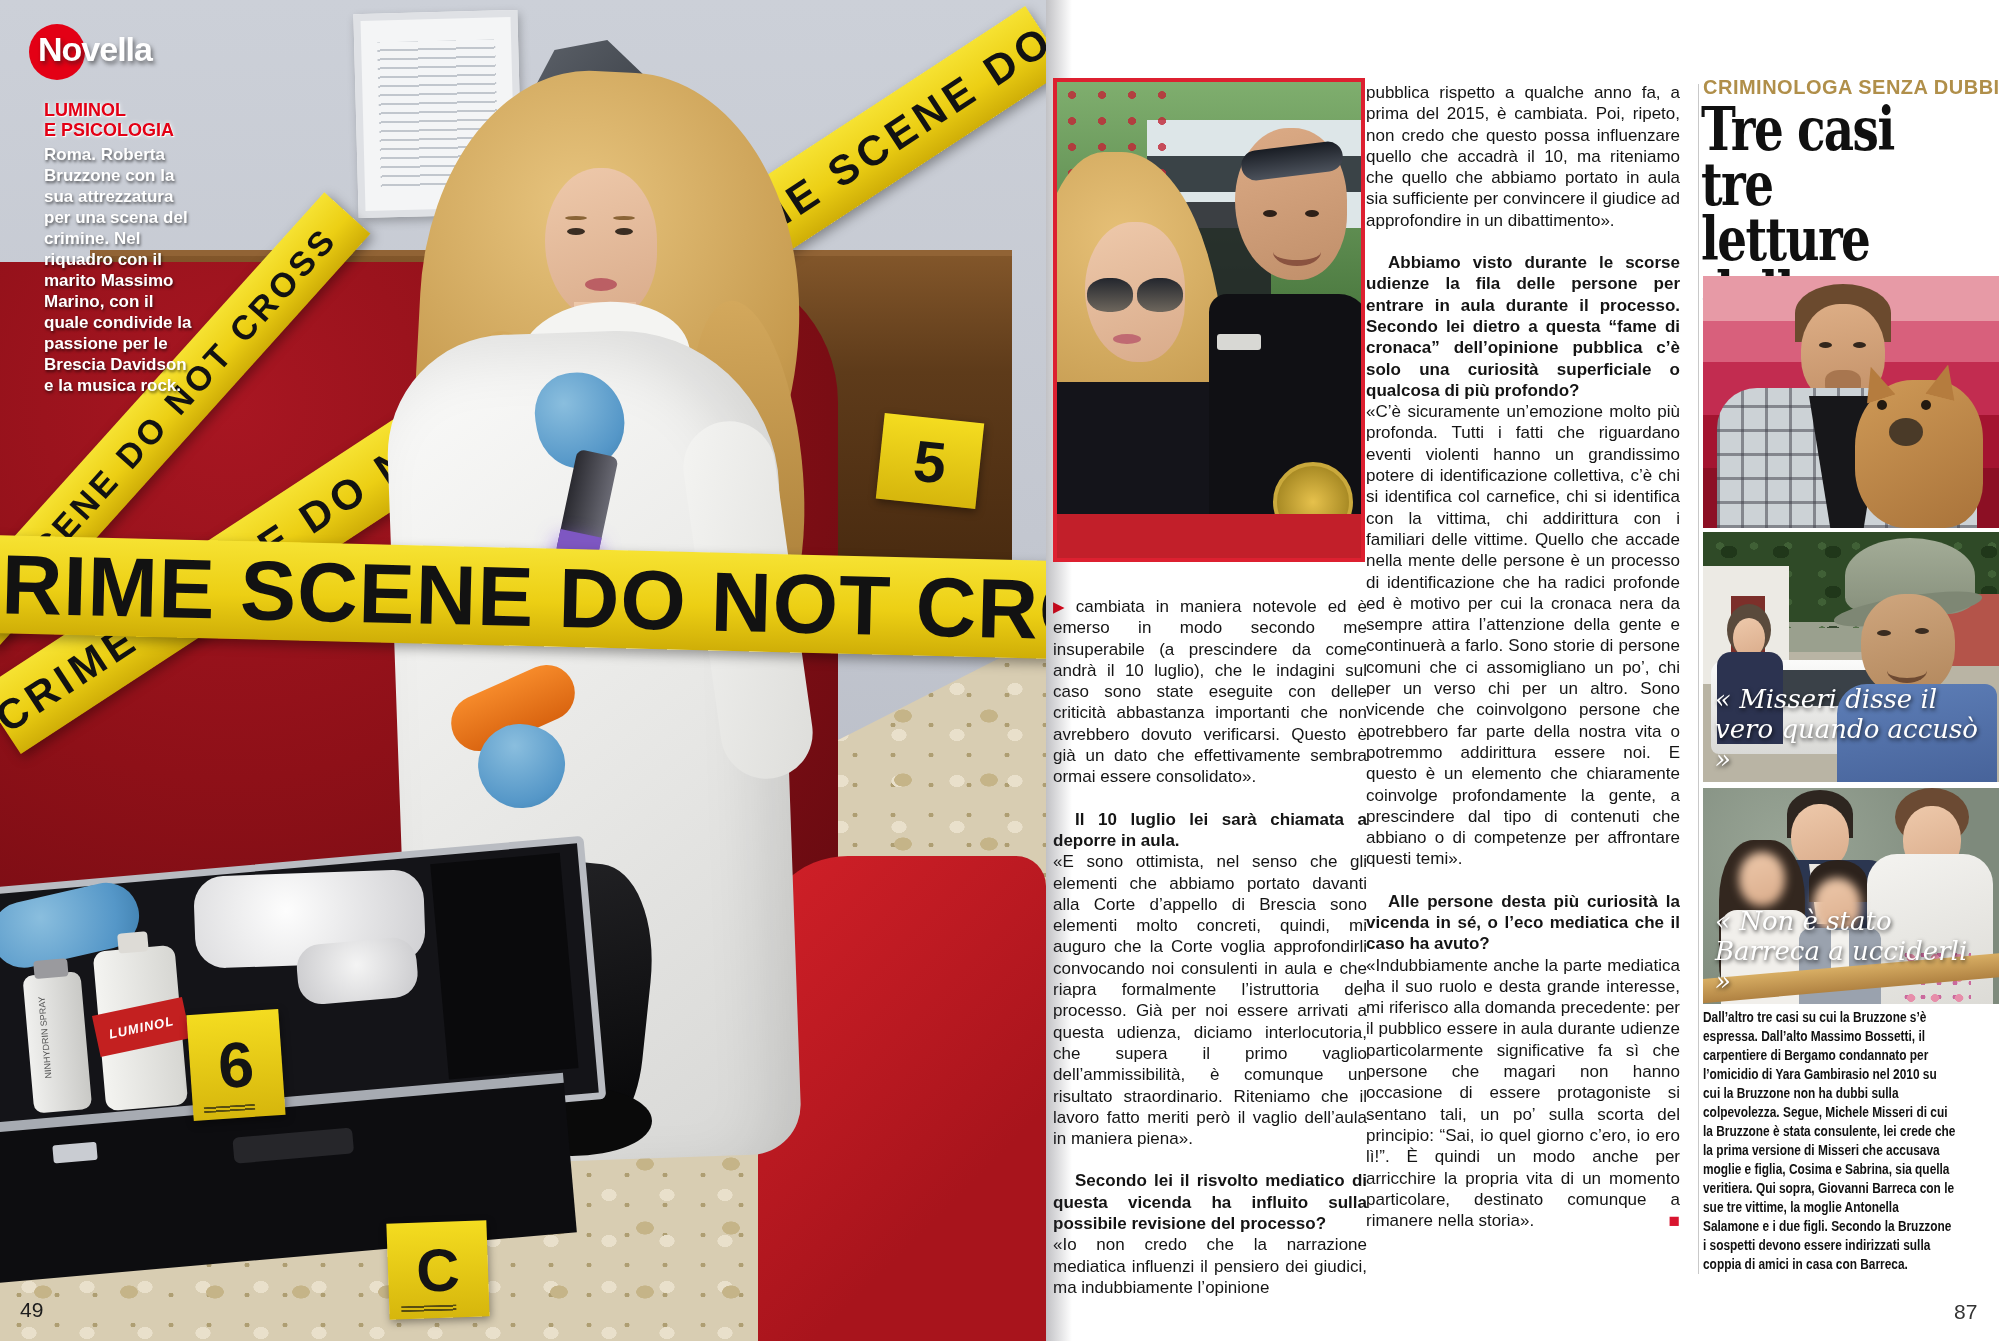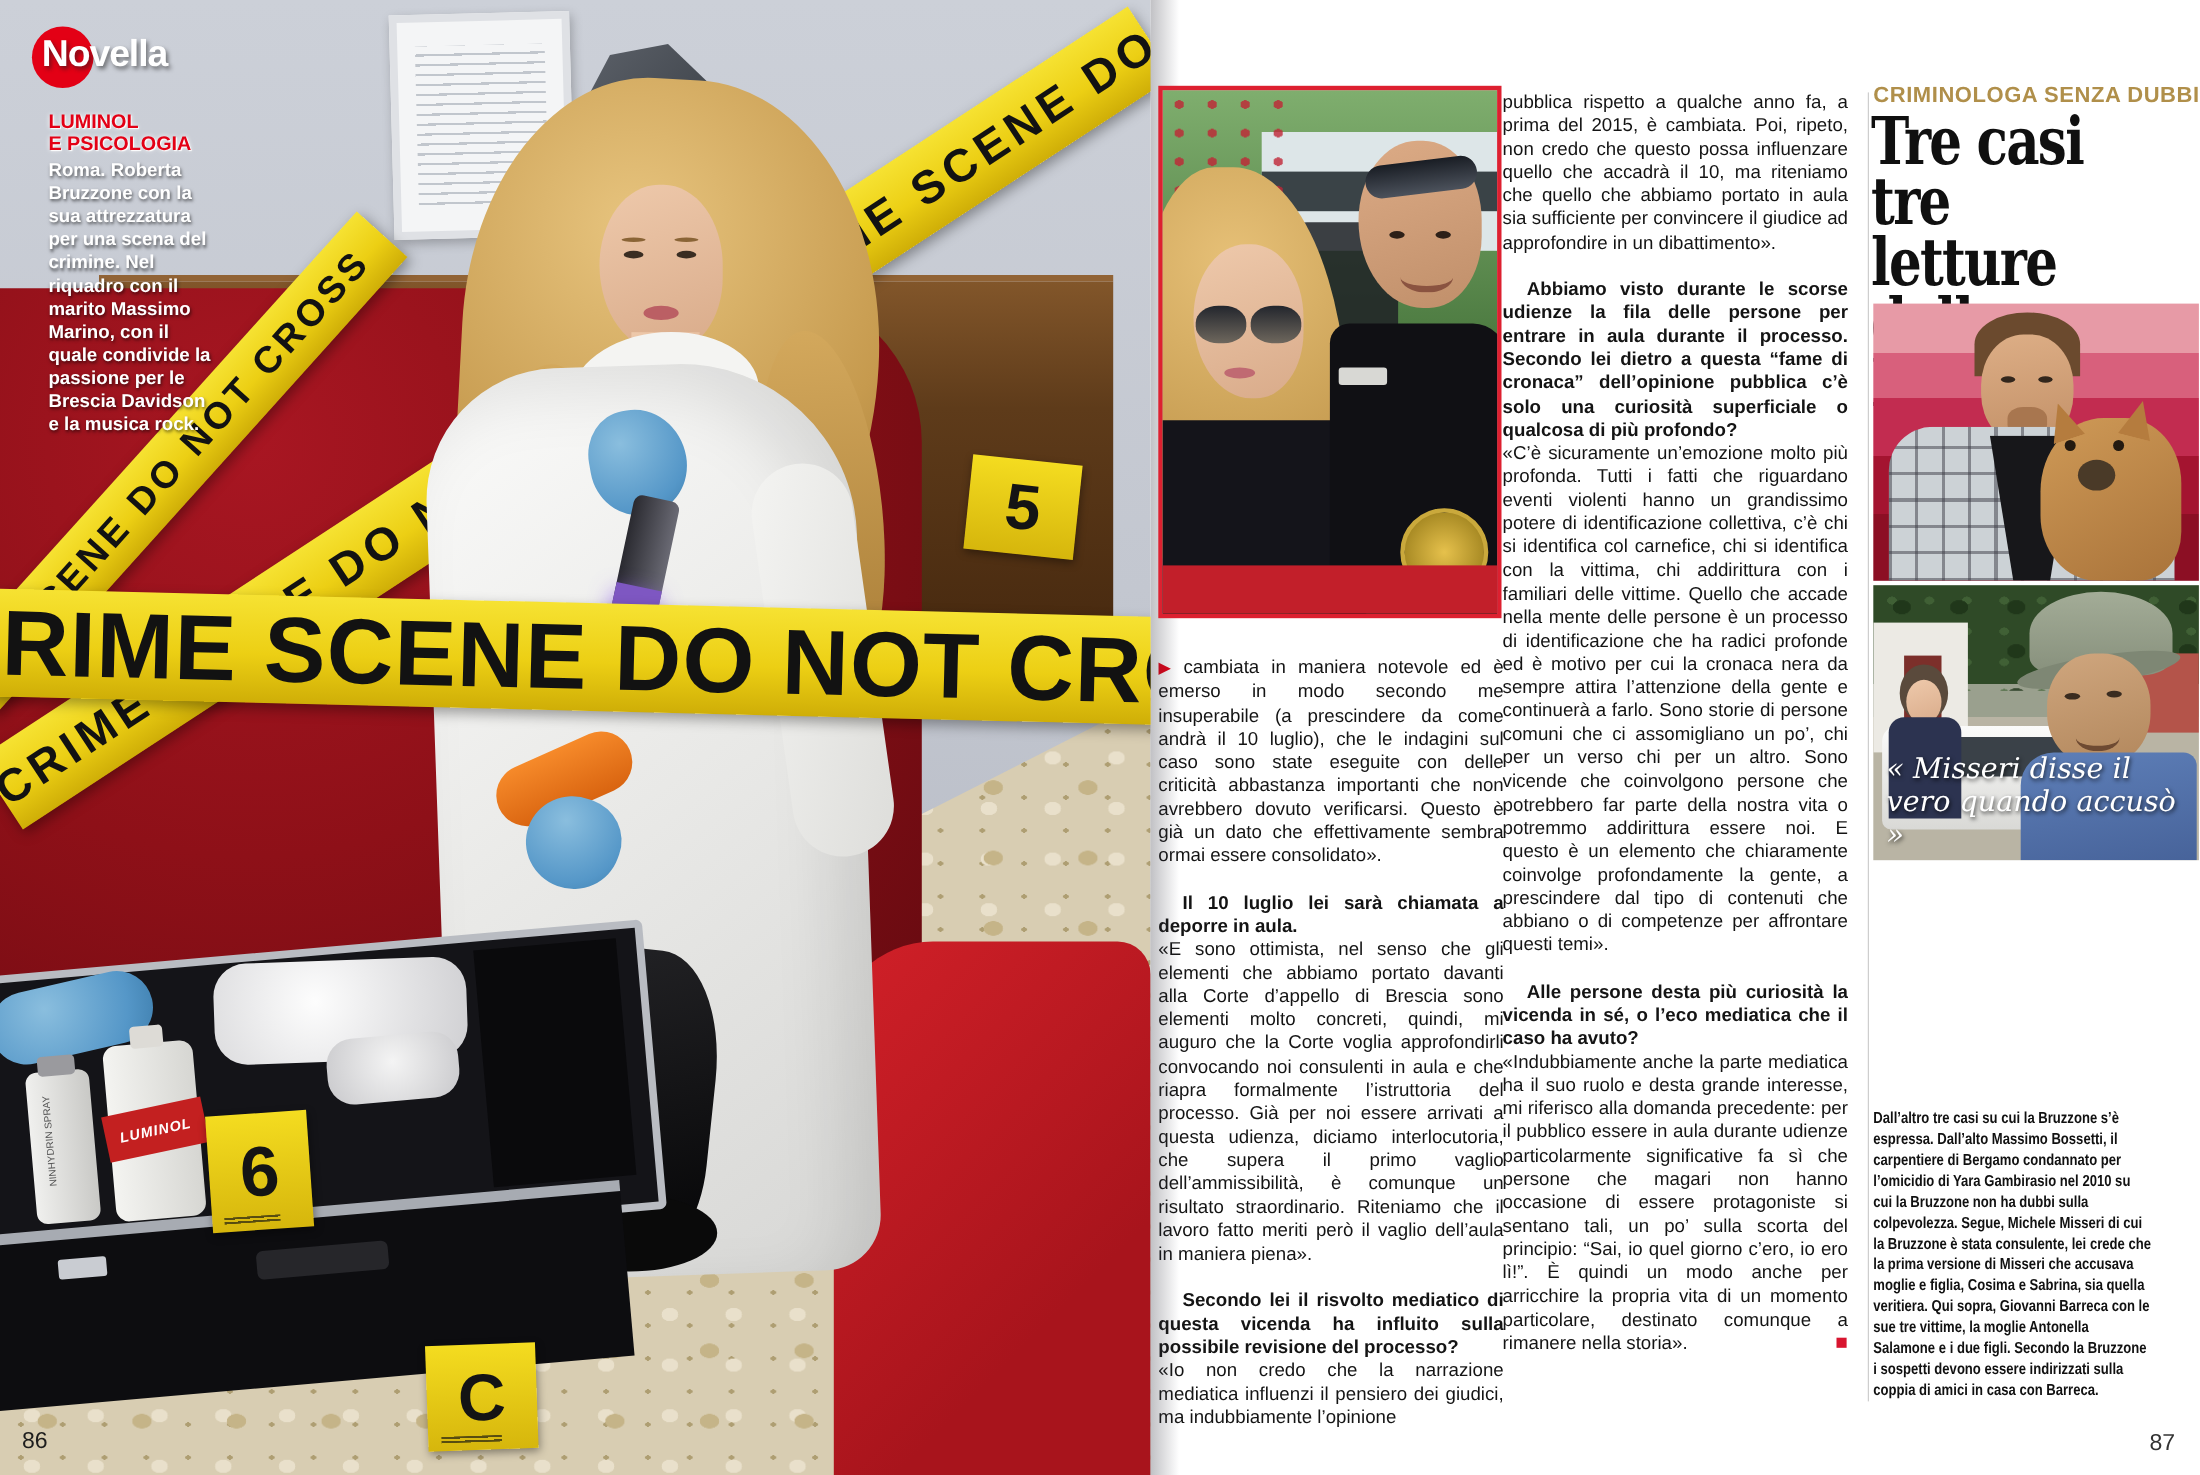--- a/index.html
+++ b/index.html
@@ -203,21 +203,21 @@
       <div class="print-line"></div>
     </div>
 
     <div class="abs logo-circle"></div>
     <div class="abs logo-text">Novella</div>
     <div class="abs photo-kicker">
       <div>LUMINOL</div>
       <div>E PSICOLOGIA</div>
     </div>
     <div class="abs photo-caption">Roma. Roberta Bruzzone con la sua attrezzatura per una scena del crimine. Nel riquadro con il marito Massimo Marino, con il quale condivide la passione per le Brescia Davidson e la musica rock.</div>
-    <div class="abs pagenum" style="left:20px;top:1298px;">86</div>
+    <div class="abs pagenum" style="left:20px;top:1298px;">49</div>
   </div>
 
   <div class="right-page">
     <div class="abs gutter"></div>
 
     <div class="abs inset-photo">
       <div class="abs" style="left:90px;top:38px;width:214px;height:108px;background:#dde6e8;">
         <div class="abs" style="left:0;top:36px;width:214px;height:36px;background:#3a4347;"></div>
       </div>
       <div class="abs" style="left:0;top:0;width:110px;height:170px;opacity:.8;
@@ -317,17 +317,43 @@
            background:linear-gradient(165deg,#cfa67e,#b2875c);">
         <div class="abs" style="left:16px;top:36px;width:14px;height:6px;border-radius:50%;background:#3a2c20;"></div>
         <div class="abs" style="left:54px;top:34px;width:14px;height:6px;border-radius:50%;background:#3a2c20;"></div>
         <div class="abs" style="left:26px;top:64px;width:40px;height:20px;border-radius:50%;border-bottom:5px solid #6e4a32;"></div>
       </div>
       <div class="abs" style="left:134px;top:152px;width:160px;height:98px;border-radius:30px 12px 0 0;
            background:linear-gradient(170deg,#5e7fb8,#47639a);"></div>
       <span class="sb-caption" style="width:278px;font-size:26px;">« Misseri disse il vero quando accusò »</span>
     </div>
 
+    <div class="sb-photo" style="top:788px;height:216px;
+         background:radial-gradient(circle at 30% 30%,#9aa697,#7e8a7c 70%);">
+      <div class="abs" style="left:84px;top:2px;width:66px;height:48px;border-radius:50% 50% 0 0;background:#2e2620;"></div>
+      <div class="abs skin" style="left:88px;top:16px;width:58px;height:66px;border-radius:48%;"></div>
+      <div class="abs" style="left:52px;top:72px;width:132px;height:146px;border-radius:18px 18px 0 0;background:#2b3650;">
+        <div class="abs" style="left:54px;top:4px;width:26px;height:60px;background:#ece9e2;clip-path:polygon(0 0,100% 0,70% 100%,30% 100%);"></div>
+      </div>
+      <div class="abs" style="left:192px;top:0;width:74px;height:58px;border-radius:50%;background:#6b4a33;"></div>
+      <div class="abs skin" style="left:200px;top:18px;width:58px;height:68px;border-radius:48%;"></div>
+      <div class="abs" style="left:164px;top:66px;width:126px;height:150px;border-radius:30px 30px 0 0;
+           background:linear-gradient(160deg,#f4f3f0,#dcdbd6);"></div>
+      <div class="abs" style="left:16px;top:52px;width:86px;height:150px;border-radius:40% 40% 16% 16%;background:#33271f;"></div>
+      <div class="abs skin" style="left:36px;top:64px;width:46px;height:54px;border-radius:48%;filter:blur(5px);"></div>
+      <div class="abs" style="left:18px;top:122px;width:88px;height:94px;border-radius:16px 16px 0 0;background:#f1efeb;"></div>
+      <div class="abs" style="left:106px;top:72px;width:58px;height:42px;border-radius:50% 50% 0 0;background:#2c221c;"></div>
+      <div class="abs skin" style="left:110px;top:90px;width:48px;height:56px;border-radius:48%;filter:blur(5px);"></div>
+      <div class="abs" style="left:96px;top:140px;width:82px;height:76px;border-radius:12px 12px 0 0;background:#9aa2ae;">
+        <div class="abs" style="left:32px;top:2px;width:18px;height:40px;background:#f2f1ed;"></div>
+      </div>
+      <div class="abs" style="left:196px;top:160px;width:72px;height:56px;opacity:.95;
+           background-image:radial-gradient(#e88aa8 26%,transparent 27%),radial-gradient(#c9639a 22%,transparent 23%);
+           background-size:24px 20px,16px 14px;"></div>
+      <div class="abs" style="left:-10px;top:178px;width:320px;height:24px;transform:rotate(-5deg);
+           background:linear-gradient(180deg,#d8ae64,#b08242);"></div>
+      <span class="sb-caption" style="width:270px;font-size:26px;">« Non è stato Barreca a ucciderli »</span>
+    </div>
 
     <div class="abs sb-text">Dall’altro tre casi su cui la Bruzzone s’è espressa. Dall’alto Massimo Bossetti, il carpentiere di Bergamo condannato per l’omicidio di Yara Gambirasio nel 2010 su cui la Bruzzone non ha dubbi sulla colpevolezza. Segue, Michele Misseri di cui la Bruzzone è stata consulente, lei crede che la prima versione di Misseri che accusava moglie e figlia, Cosima e Sabrina, sia quella veritiera. Qui sopra, Giovanni Barreca con le sue tre vittime, la moglie Antonella Salamone e i due figli. Secondo la Bruzzone i sospetti devono essere indirizzati sulla coppia di amici in casa con Barreca.</div>
     <div class="abs pagenum" style="left:908px;top:1300px;color:#333;">87</div>
   </div>
 </div>
 
 </body></html>

